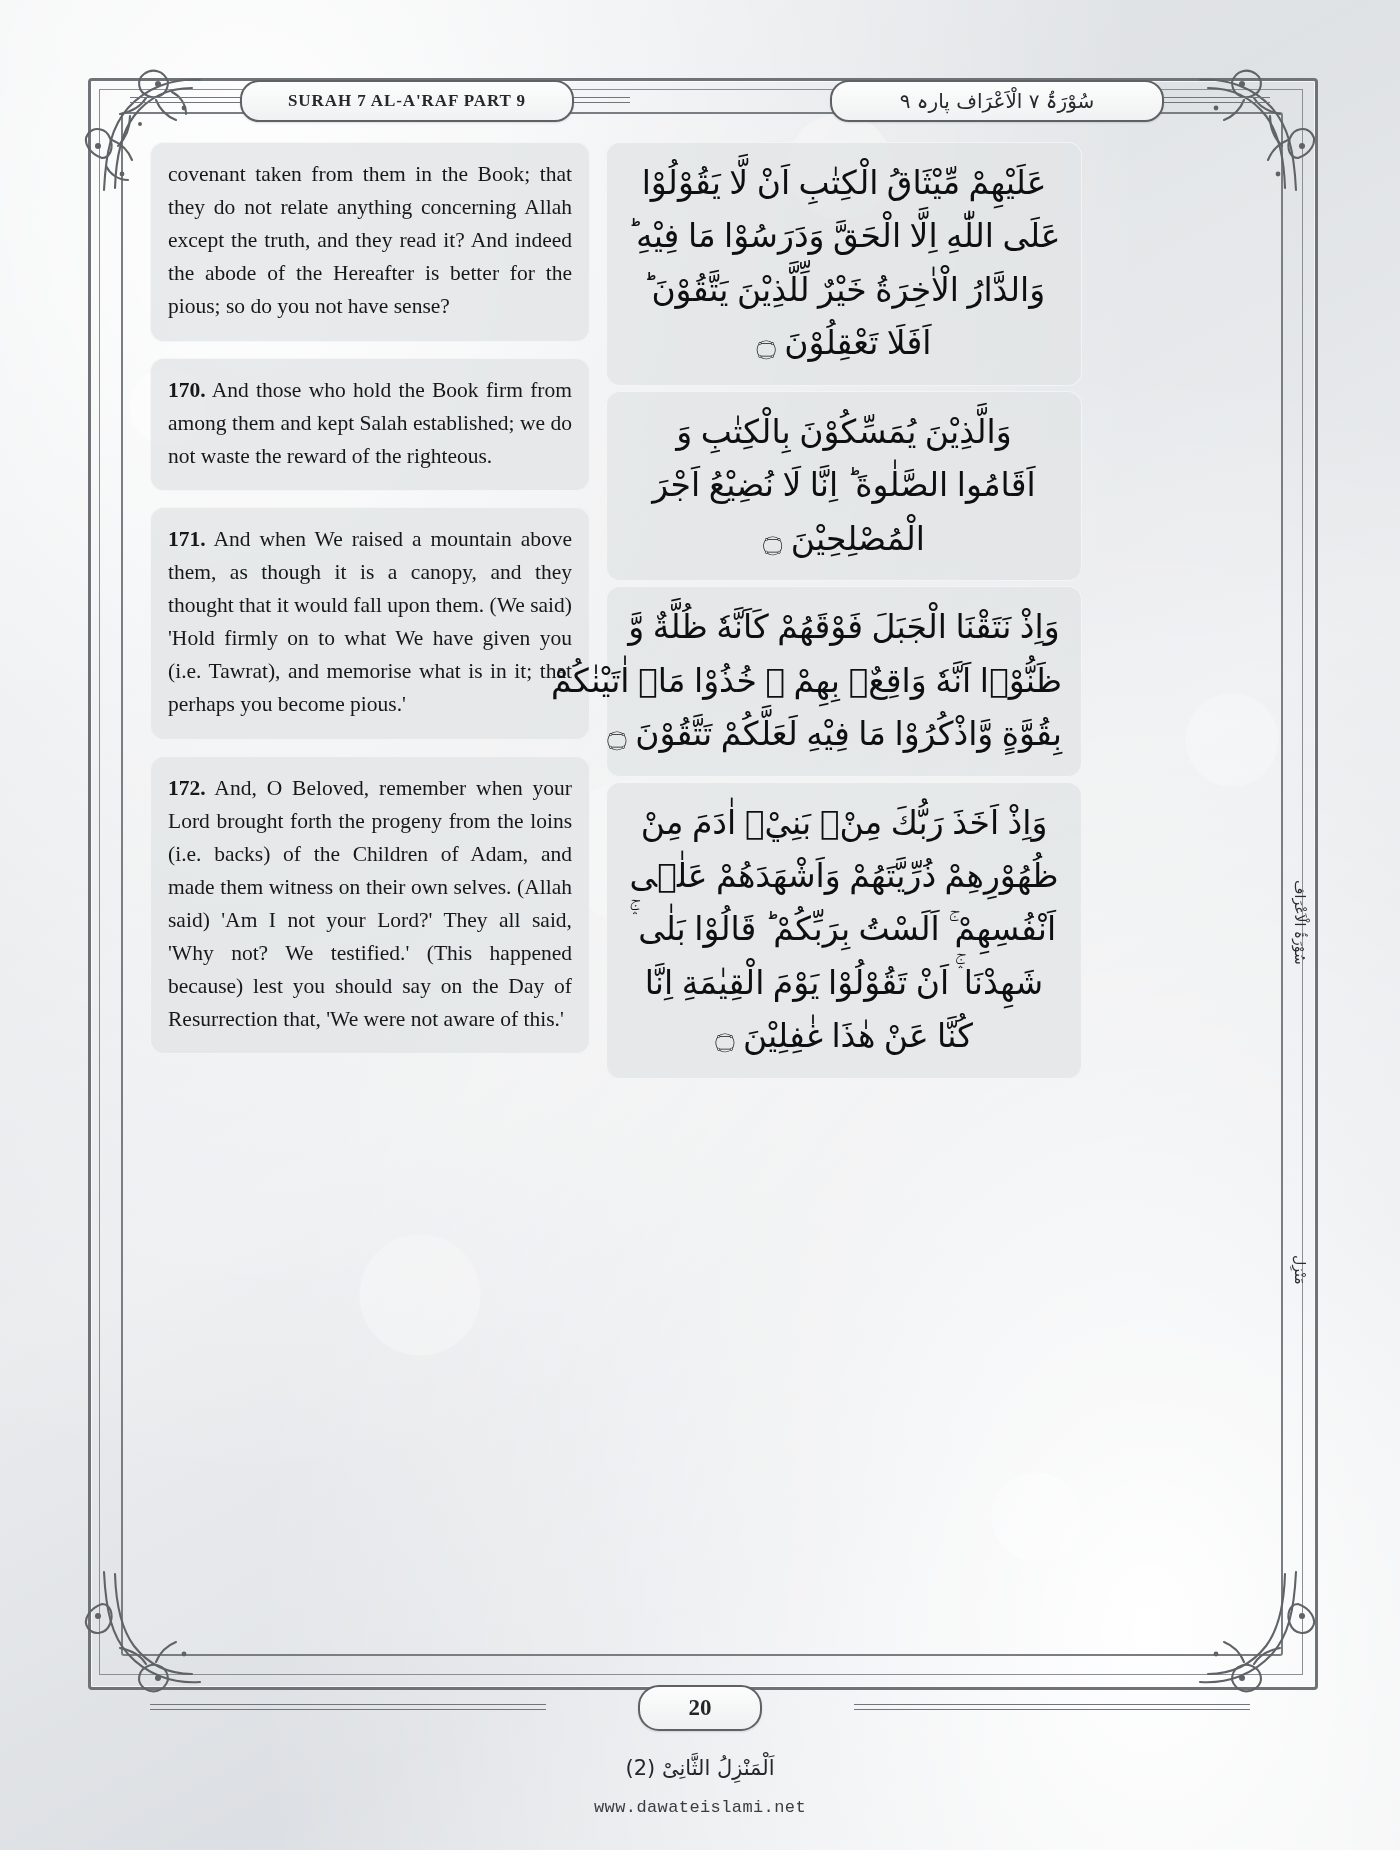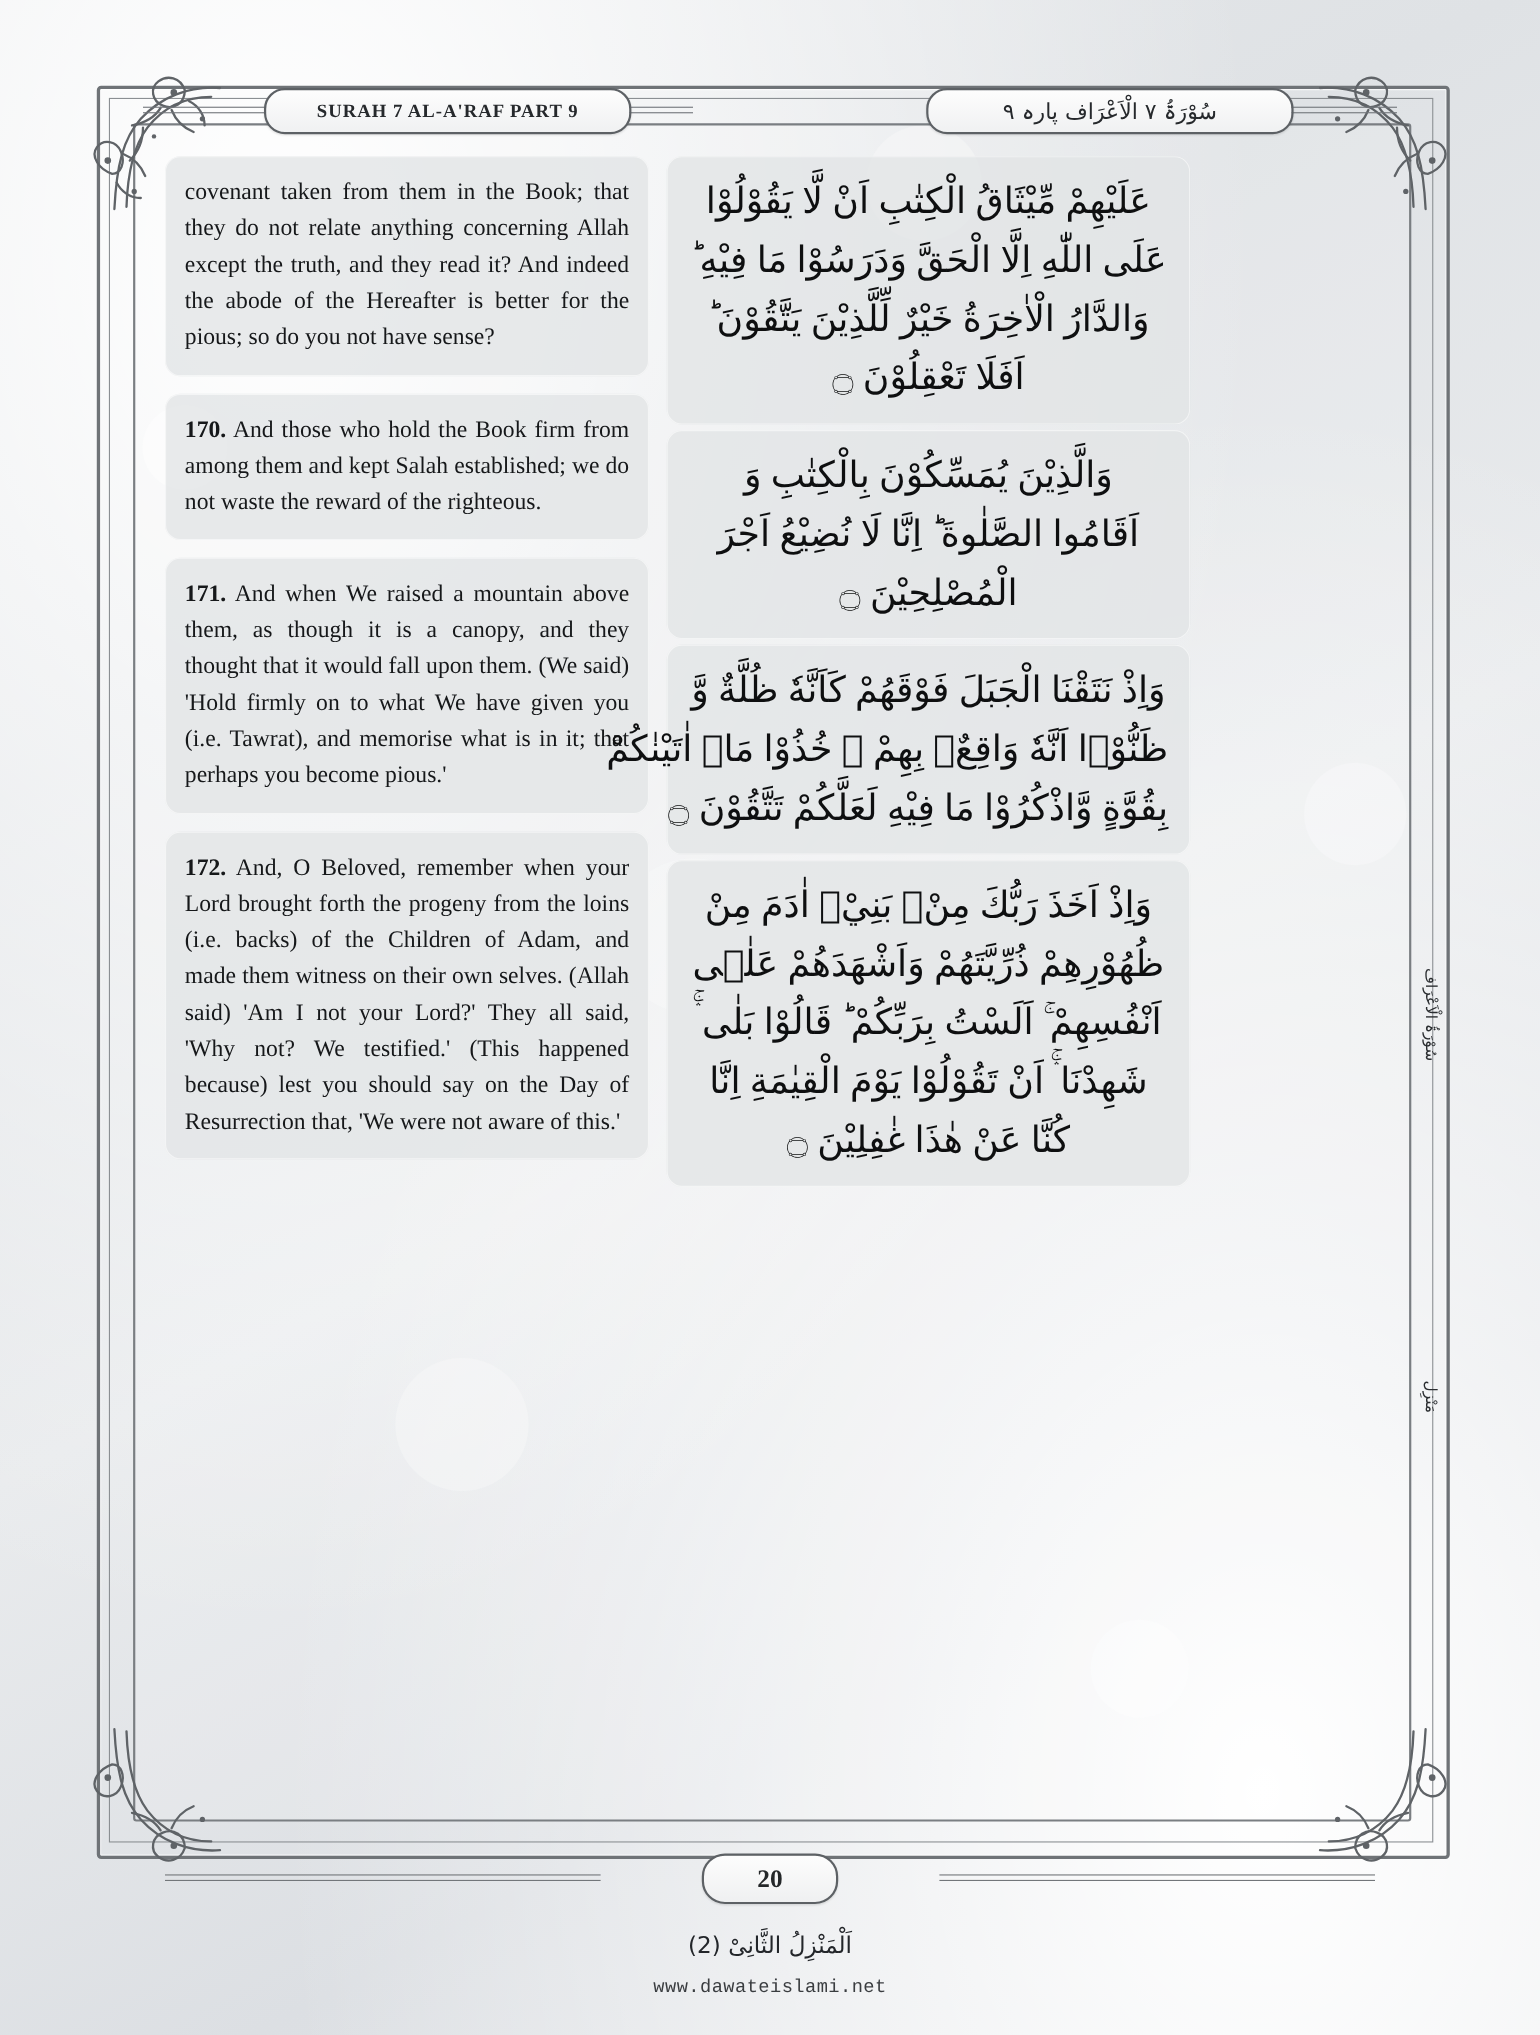--- a/index.html
+++ b/index.html
@@ -79,21 +79,21 @@
     height: 38px;
     border: 2.5px solid #5d6165;
     border-radius: 19px;
     background: linear-gradient(#fdfdfd, #f0f1f2);
     display: flex;
     align-items: center;
     justify-content: center;
     box-shadow: 0 1px 2px rgba(0,0,0,.12);
   }
   #banner-left  { left: 240px;  width: 330px; }
-  #banner-right { right: 224px; width: 330px; }
+  #banner-right { right: 236px; width: 330px; }
 
   #header-en {
     font-family: "Liberation Serif", "DejaVu Serif", serif;
     font-weight: bold;
     font-size: 17px;
     letter-spacing: .9px;
     color: #26292c;
     white-space: nowrap;
   }
   #header-ar {

